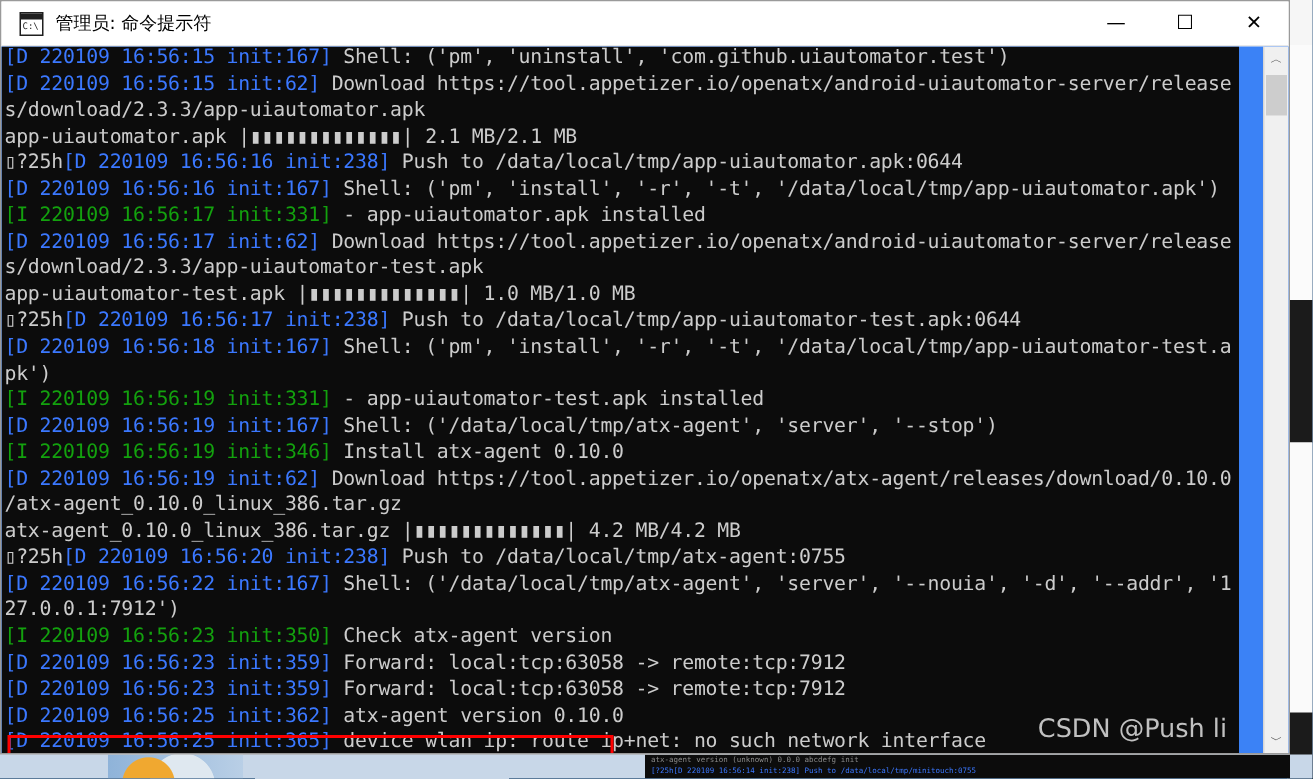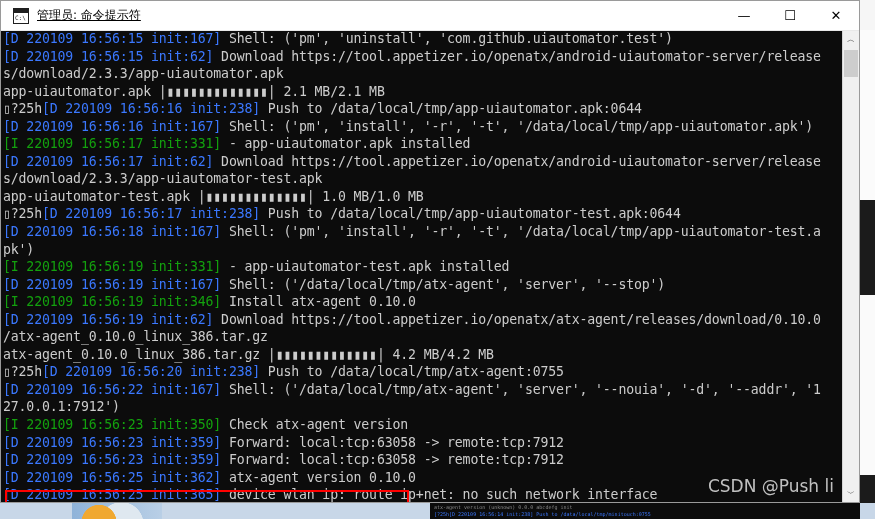--- a/index.html
+++ b/index.html
@@ -130,21 +130,20 @@
     font-family: "DejaVu Sans Mono", monospace;
     font-size: 6px;
     line-height: 9px;
     color: #1f1f1f;
   }
   .title-text {
     font-family: "DejaVu Sans", sans-serif;
     font-size: 12px;
     color: #000000;
     white-space: nowrap;
-    text-decoration: underline;
   }
   .win-controls {
     position: absolute;
     right: 0;
     top: 0;
     height: 29px;
     display: flex;
   }
   .win-btn {
     width: 46px;
@@ -161,20 +160,21 @@
     cursor: default;
   }
 
   
   .console-body {
     flex: 1;
     display: flex;
     position: relative;
     background: #3b82f6;
     overflow: hidden;
+    gap: 16px;
   }
   .term {
     position: relative;
     flex: 1;
     background: #0c0c0c;
     overflow: hidden;
     padding: 0;
   }
   .term-lines {
     position: absolute;

